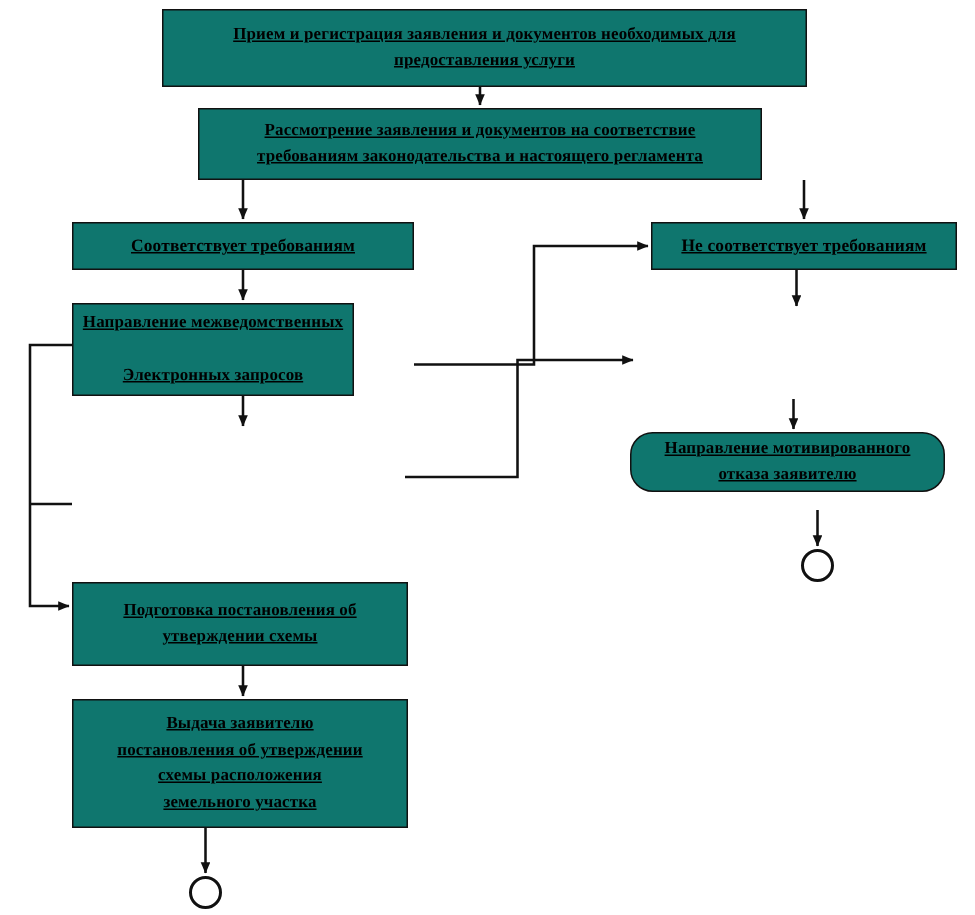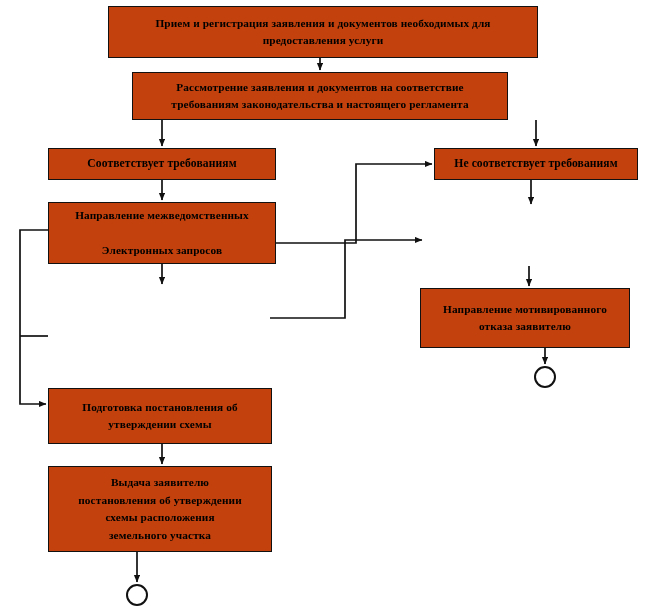--- a/index.html
+++ b/index.html
@@ -19,44 +19,45 @@
     position: absolute;
     left: 0; top: 0;
     width: 650px;
     height: 610px;
     pointer-events: none;
   }
   .node {
     position: absolute;
     box-sizing: border-box;
     border: 1.4px solid #111111;
-    background: #c2410c;
+    background: #0f766e;
     display: flex;
     align-items: center;
     justify-content: center;
     text-align: center;
     color: #000000;
     font-weight: 700;
     line-height: 1.55;
     letter-spacing: 0.1px;
     padding: 2px 6px;
+    text-decoration: underline;
   }
   .node .txt {
     display: block;
     width: 100%;
     white-space: pre-line;
   }
   .n-intake   { left:108px; top:6px;   width:430px; height:52px;  font-size:11.3px; }
   .n-review   { left:132px; top:72px;  width:376px; height:48px;  font-size:11.3px; }
   .n-conform  { left:48px;  top:148px; width:228px; height:32px;  font-size:11.6px; }
   .n-nonconf  { left:434px; top:148px; width:204px; height:32px;  font-size:11.6px; }
-  .n-interdep { left:48px;  top:202px; width:228px; height:62px;  font-size:11.3px; }
+  .n-interdep { left:48px;  top:202px; width:188px; height:62px;  font-size:11.3px; }
   .n-refusal  { left:424px; top:206px; width:214px; height:60px;  font-size:11.3px; }
   .n-suspend  { left:48px;  top:286px; width:222px; height:58px;  font-size:11.3px; }
-  .n-sendref  { left:420px; top:288px; width:210px; height:60px;  font-size:11.3px; }
+  .n-sendref  { left:420px; top:288px; width:210px; height:40px;  font-size:11.3px;border-radius:15px; }
   .n-decree   { left:48px;  top:388px; width:224px; height:56px;  font-size:11.3px; }
   .n-issue    { left:48px;  top:466px; width:224px; height:86px;  font-size:11.3px; }
   .terminal {
     position: absolute;
     border: 2.2px solid #111111;
     border-radius: 50%;
     background: #ffffff;
     box-sizing: border-box;
   }
   .t-left  { left:126px; top:584px; width:22px; height:22px; }

